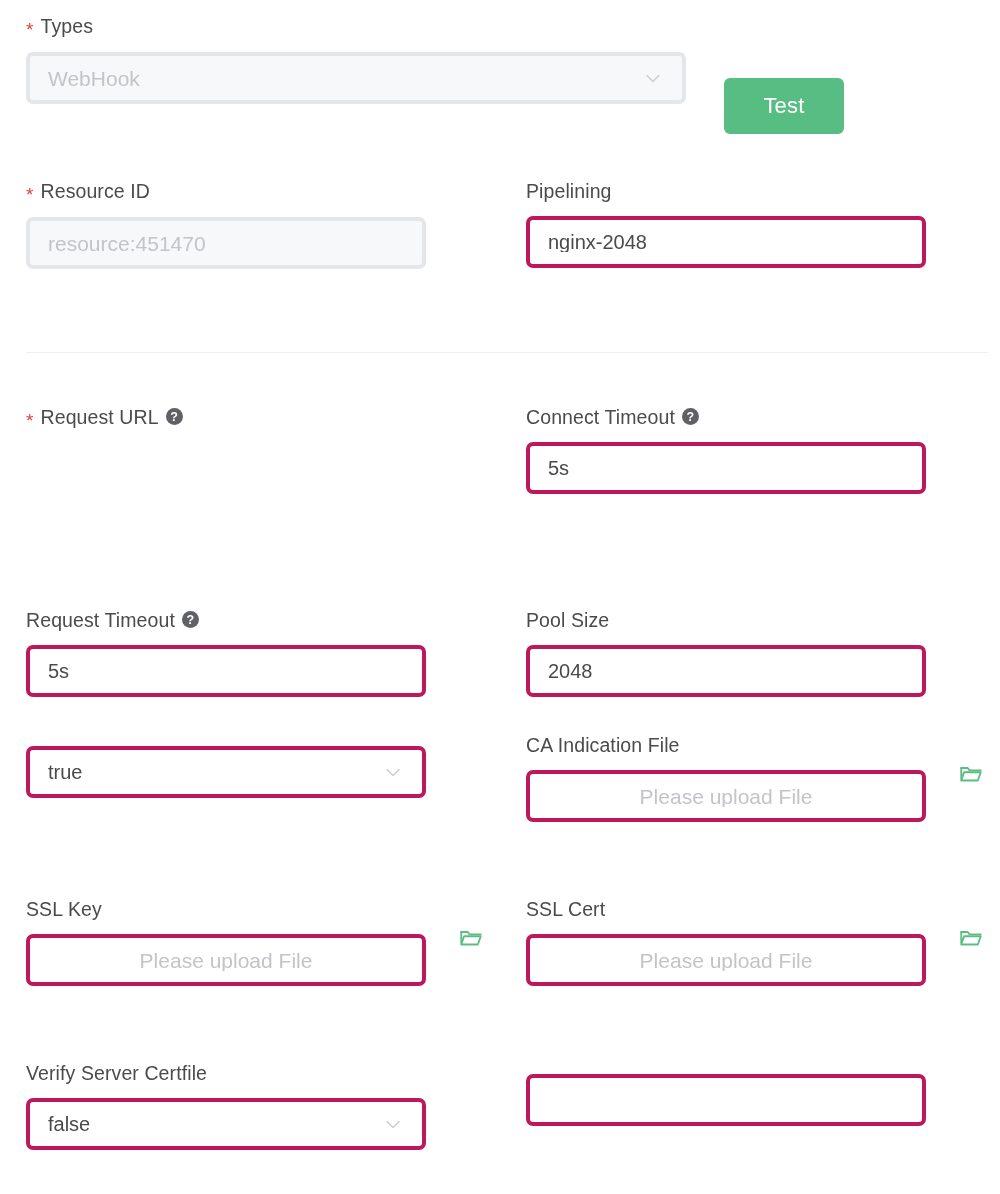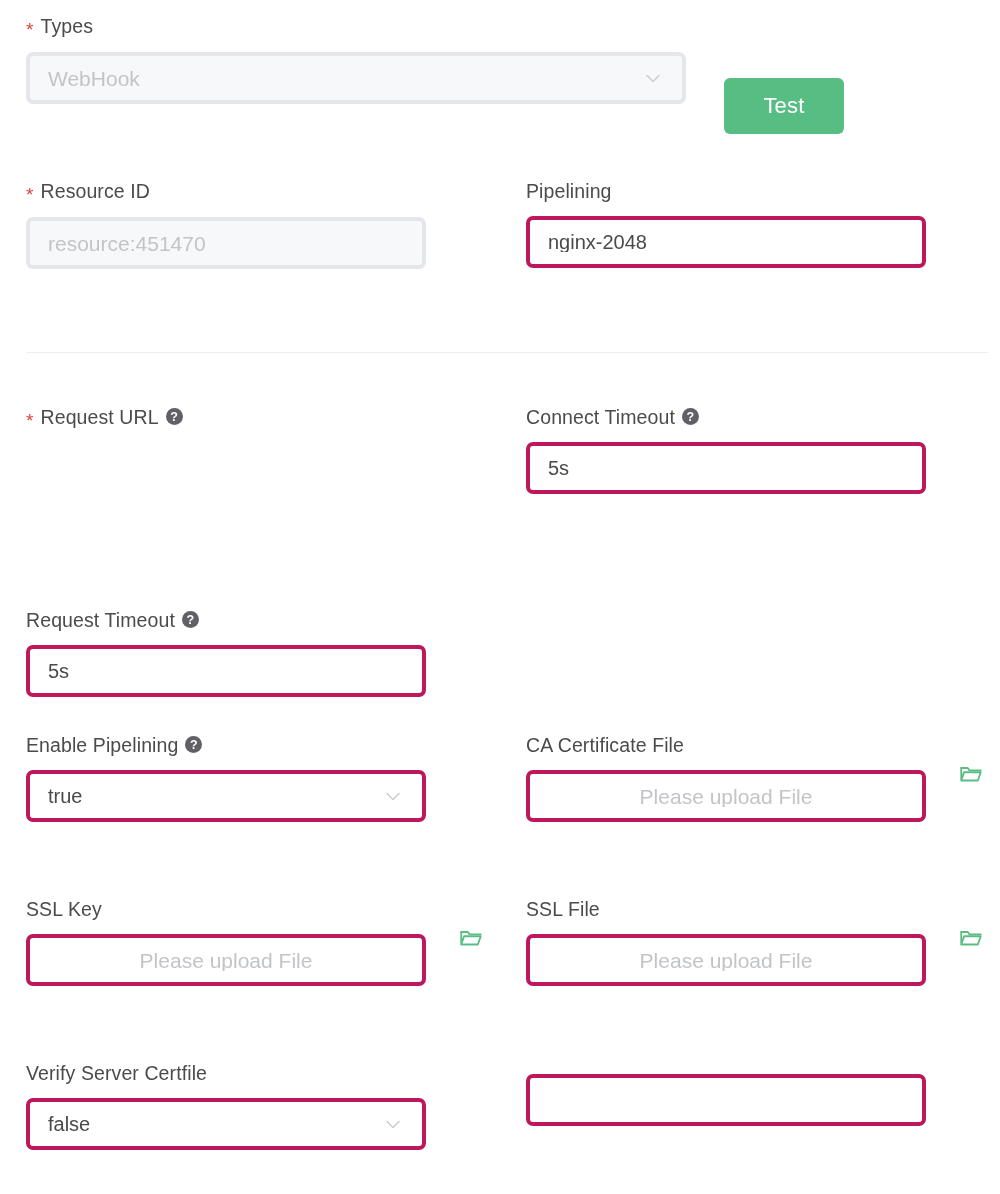--- a/index.html
+++ b/index.html
@@ -222,38 +222,41 @@
 
   <div class="row" style="position:absolute; top:569px; left:0; height:120px;margin-top:39px;">
     <div class="col col-left">
       <span class="label">
         <span>Request Timeout</span><span class="help-icon">?</span>
       </span>
       <div class="field">
         <span class="value">5s</span>
       </div>
     </div>
+    <div class="col col-right">
+      <span class="label">Pool Size</span>
+      <div class="field">
+        <span class="value">2048</span>
+      </div>
+    </div>
   </div>
 
   <div class="row" style="position:absolute; top:733px; left:0; height:120px;">
     <div class="col col-left">
-      <span class="label">
-        <span>Enable Pipelining</span><span class="help-icon">?</span>
-      </span>
       <div class="field">
         <span class="value">true</span>
         <span class="chevron">
           <svg width="22" height="22" viewBox="0 0 22 22">
               <path d="M5 8.5 L11 14.5 L17 8.5" fill="none" stroke="#cccfd3" stroke-width="1.6" stroke-linecap="round" stroke-linejoin="round"></path>
             </svg>
         </span>
       </div>
     </div>
     <div class="col col-right">
-      <span class="label">CA Certificate File</span>
+      <span class="label">CA Indication File</span>
       <div class="field upload">
         <span class="placeholder">Please upload File</span>
       </div>
       <button class="folder-btn" style="left:428px;">
         <span>
           <svg width="26" height="26" viewBox="0 0 24 24" fill="none" stroke="#5bbd84" stroke-width="1.7" stroke-linecap="round" stroke-linejoin="round">
             <path d="M3 6.5 h6 l1.6 2.2 H21"></path>
             <path d="M3 6.5 v11.5 h15.3 l2.7 -7.6 H5.6 L3 18"></path>
           </svg>
         </span>
@@ -270,21 +273,21 @@
       <button class="folder-btn" style="left:428px;">
         <span>
           <svg width="26" height="26" viewBox="0 0 24 24" fill="none" stroke="#5bbd84" stroke-width="1.7" stroke-linecap="round" stroke-linejoin="round">
             <path d="M3 6.5 h6 l1.6 2.2 H21"></path>
             <path d="M3 6.5 v11.5 h15.3 l2.7 -7.6 H5.6 L3 18"></path>
           </svg>
         </span>
       </button>
     </div>
     <div class="col col-right">
-      <span class="label">SSL File</span>
+      <span class="label">SSL Cert</span>
       <div class="field upload">
         <span class="placeholder">Please upload File</span>
       </div>
       <button class="folder-btn" style="left:428px;">
         <span>
           <svg width="26" height="26" viewBox="0 0 24 24" fill="none" stroke="#5bbd84" stroke-width="1.7" stroke-linecap="round" stroke-linejoin="round">
             <path d="M3 6.5 h6 l1.6 2.2 H21"></path>
             <path d="M3 6.5 v11.5 h15.3 l2.7 -7.6 H5.6 L3 18"></path>
           </svg>
         </span>

